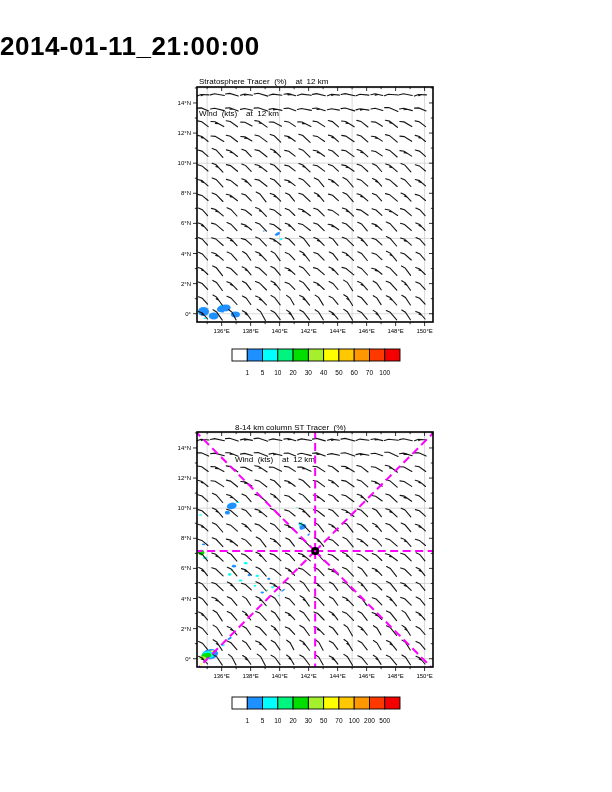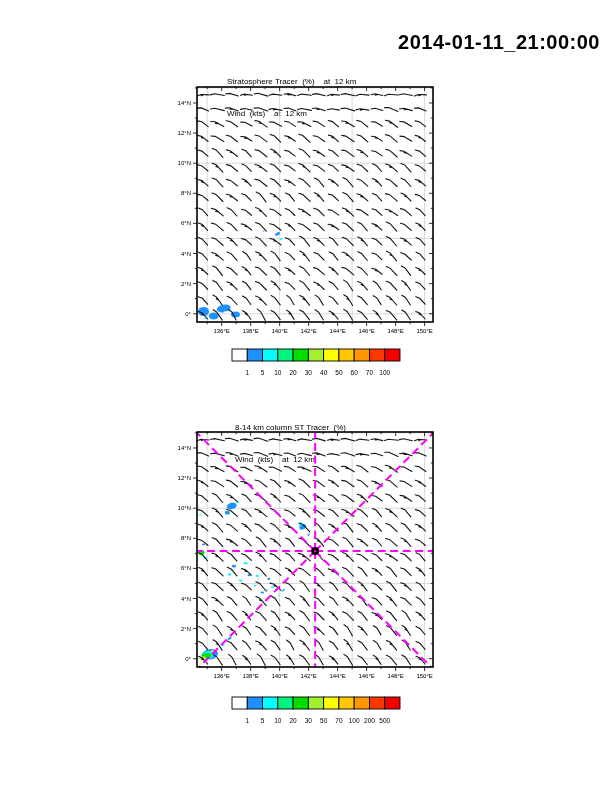--- a/index.html
+++ b/index.html
@@ -1,21 +1,21 @@
 <!DOCTYPE html>
 <html><head>
 <meta charset="utf-8">
 <style>
   html,body{margin:0;padding:0;background:#ffffff;}
   #page{position:relative;width:612px;height:792px;background:#ffffff;overflow:hidden;
         font-family:"Liberation Sans", sans-serif;color:#000;}
-  .title{position:absolute;top:31px;left:0;width:600px;text-align:right;
-         font-size:20px;font-weight:bold;letter-spacing:0.5px;}
+  .title{position:absolute;top:31px;left:0;width:600px;text-align:left;
+         font-size:26px;font-weight:bold;letter-spacing:0.5px;}
   .hdr{position:absolute;left:199px;font-size:8px;line-height:10.5px;white-space:pre;}
-  .hdr1{top:56px;margin-left:28px;} .hdr2{top:402px;margin-left:36px;}
+  .hdr1{top:56px;} .hdr2{top:402px;margin-left:36px;}
   svg{position:absolute;overflow:visible;}
   .map0{left:165px;top:80px;}
   .map1{left:165px;top:425px;}
   .cb0{left:225px;top:345px;}
   .cb1{left:225px;top:693px;}
   text{font-family:"Liberation Sans", sans-serif;fill:#000;}
   .axis-lab{font-size:6px;}
   .cb-lab{font-size:6.5px;}
 </style>
 </head>

